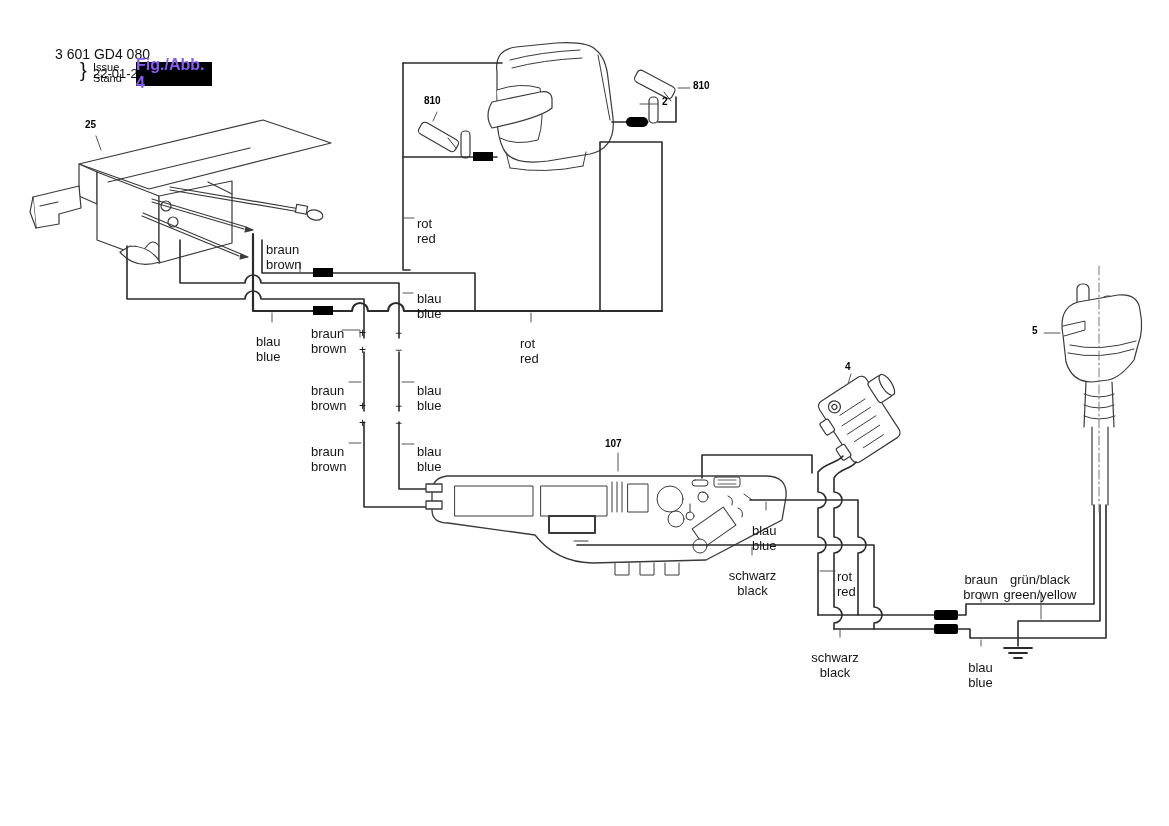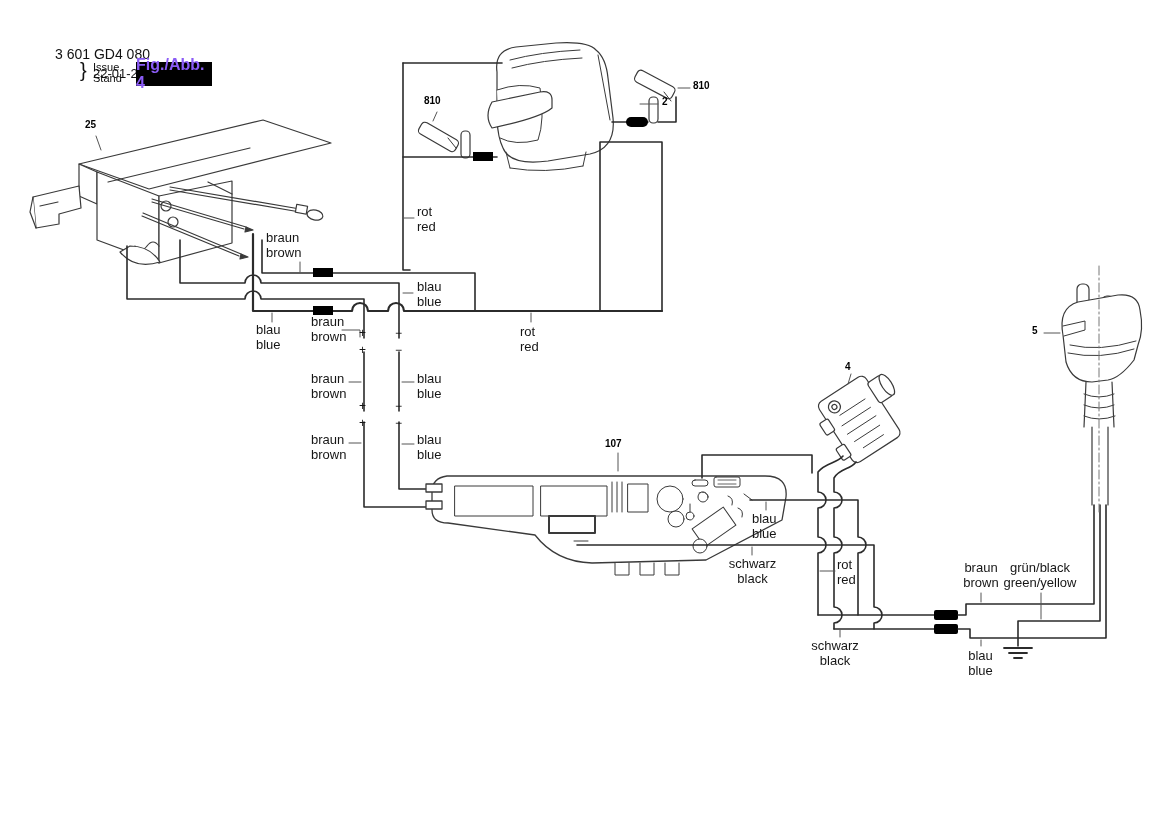--- a/index.html
+++ b/index.html
@@ -1,19 +1,19 @@
 <!DOCTYPE html>
 <html><head>
 <meta charset="utf-8">
 <style>
   html,body{margin:0;padding:0;background:#fff;}
   #stage{position:relative;width:1169px;height:826px;background:#ffffff;overflow:hidden;
          font-family:"Liberation Sans",sans-serif;padding-left:26px;}
   svg{position:absolute;left:0;top:0;}
-  .lbl{position:absolute;font-size:13px;line-height:15px;color:#161616;white-space:pre;}
+  .lbl{position:absolute;font-size:13px;line-height:15px;color:#161616;white-space:pre;margin-top:12px;}
   .lbl.center{text-align:center;}
   .plbl{position:absolute;font-size:10px;font-weight:bold;color:#000;}
   .sym{position:absolute;font-size:12px;color:#161616;line-height:12px;}
   .hdr-pn{position:absolute;left:55px;top:46px;font-size:14px;color:#111;}
   .hdr-issue{position:absolute;left:57px;top:62px;font-size:11px;line-height:11px;color:#111;margin-left:36px;}
   .hdr-brace{position:absolute;left:80px;top:59px;font-size:20px;color:#111;}
   .hdr-date{position:absolute;left:93px;top:66px;font-size:13px;color:#111;}
   .figbox{position:absolute;left:136px;top:62px;width:76px;height:24px;background:#000;
           color:#8b5cf6;font-size:16px;font-weight:bold;display:flex;align-items:center;justify-content:center;}
   .footer{position:absolute;left:55px;top:731px;font-size:11px;line-height:13px;color:#222;}

